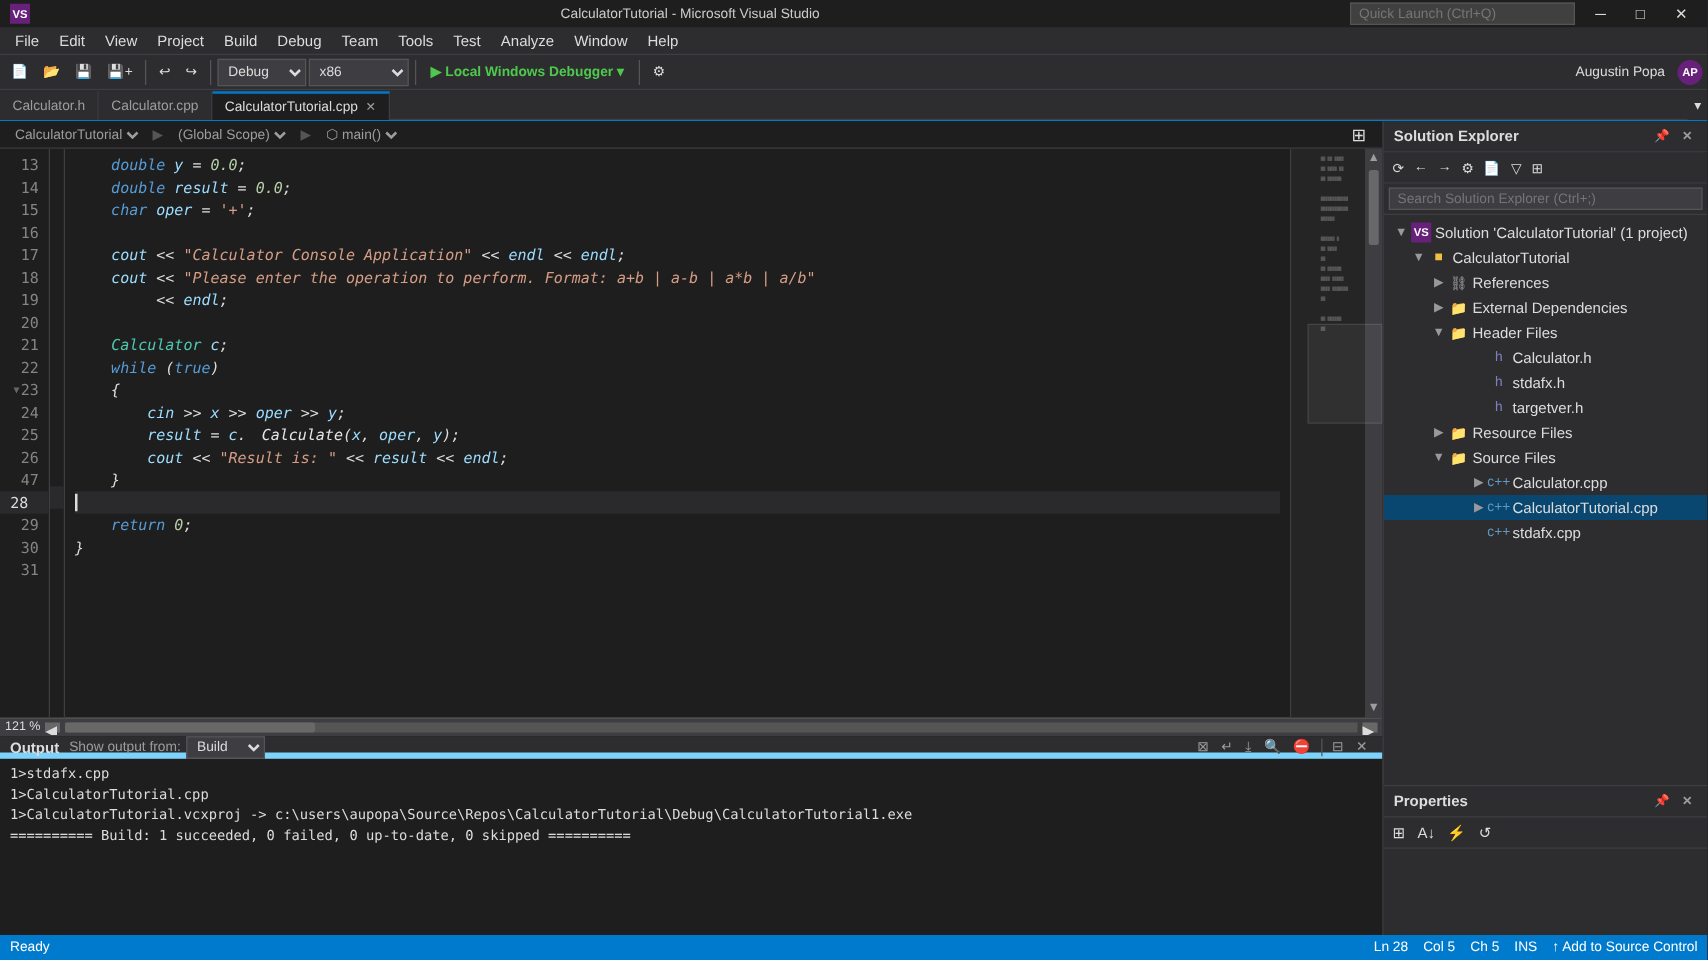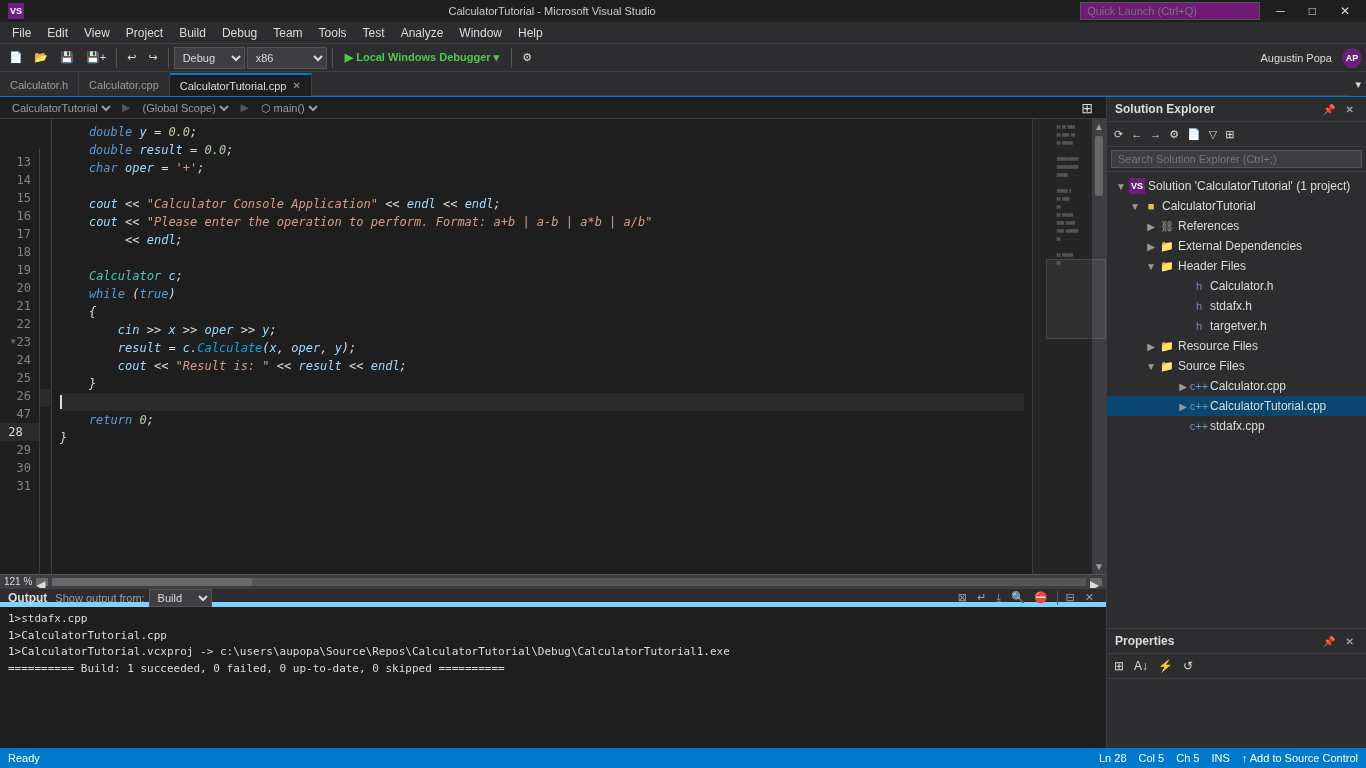--- a/index.html
+++ b/index.html
@@ -29,33 +29,33 @@
     .tab-close { font-size: 10px; color: #9d9d9d; cursor: pointer; }
 
     
     #main { display: flex; height: calc(768px - 22px - 22px - 28px - 25px - 20px); }
 
     
     #code-area { flex: 1; display: flex; flex-direction: column; background: #1e1e1e; overflow: hidden; }
     #code-breadcrumb { height: 22px; background: #1e1e1e; border-bottom: 1px solid #3e3e42; display: flex; align-items: center; padding: 0 8px; gap: 8px; font-size: 11px; color: #9d9d9d; }
     #code-breadcrumb select { background: #1e1e1e; border: none; color: #9d9d9d; font-size: 11px; outline: none; cursor: pointer; }
     #code-scroll { flex: 1; overflow: hidden; position: relative; display: flex; }
-    #line-numbers { width: 40px; background: #1e1e1e; padding: 4px 0; text-align: right; color: #858585; font-family: 'Consolas', monospace; font-size: 12px; user-select: none; border-right: 1px solid #3e3e42; margin-top: 30px; }
+    #line-numbers { width: 40px; background: #1e1e1e; padding: 4px 0; text-align: right; color: #858585; font-family: 'Consolas', monospace; font-size: 12px; user-select: none; border-right: 1px solid #3e3e42; }
     .line-num { height: 18px; padding-right: 8px; line-height: 18px; font-size: 12px; }
     .line-num.current { color: #dcdcdc; background: #2a2a2d; text-align: center; }
     #code-content { flex: 1; padding: 4px 8px; font-family: 'Consolas', monospace; font-size: 12px; overflow-y: auto; overflow-x: auto; font-style: italic; }
     .code-line { height: 18px; line-height: 18px; white-space: pre; display: flex; align-items: center; }
     .code-line.current-line { background: #2a2a2d; }
     
     .kw { color: #569cd6; }
     .type { color: #4ec9b0; }
     .str { color: #d69d85; }
     .num { color: #b5cea8; }
     .op { color: #dcdcdc; }
-    .fn { color: #0ea5e9; }
+    .fn { color: #e5e5e5; margin-left: 12px; }
     .var { color: #9cdcfe; }
 
     
     #right-panel { width: 260px; display: flex; flex-direction: column; background: #2d2d30; border-left: 1px solid #3e3e42; }
     #sol-explorer { flex: 1; overflow: hidden; }
     #sol-header { height: 25px; background: #2d2d30; display: flex; align-items: center; justify-content: space-between; padding: 0 8px; border-bottom: 1px solid #3e3e42; font-size: 12px; font-weight: bold; }
     #sol-toolbar { height: 25px; background: #2d2d30; display: flex; align-items: center; padding: 0 4px; gap: 2px; border-bottom: 1px solid #3e3e42; }
     .sol-tb-btn { background: transparent; border: none; color: #dcdcdc; padding: 2px 3px; cursor: pointer; font-size: 11px; }
     #sol-search { height: 25px; background: #2d2d30; display: flex; align-items: center; padding: 0 4px; border-bottom: 1px solid #3e3e42; }
     #sol-search input { background: #3e3e42; border: 1px solid #555; color: #dcdcdc; padding: 2px 6px; font-size: 11px; width: 100%; outline: none; }
@@ -101,21 +101,21 @@
   </style>
 </head>
 <body>
 
 <div id="titlebar">
   <div id="titlebar-left">
     <div id="vs-icon">VS</div>
   </div>
   <div id="titlebar-title">CalculatorTutorial - Microsoft Visual Studio</div>
   <div style="display:flex;align-items:center;gap:8px;">
-    <input type="text" style="width: 180px; background: #701a75; border: 1px solid rgb(85, 85, 85); color: rgb(220, 220, 220); padding: 2px 6px; font-size: 11px; outline: none;" placeholder="Quick Launch (Ctrl+Q)">
+    <input type="text" style="width: 180px; background: #404040; border: 1px solid rgb(85, 85, 85); color: rgb(220, 220, 220); padding: 2px 6px; font-size: 11px; outline: none;" placeholder="Quick Launch (Ctrl+Q)">
     <span class="" style="cursor:pointer;padding:0 8px;font-size:12px;">─</span>
     <span style="cursor:pointer;padding:0 8px;font-size:12px;">□</span>
     <span style="cursor:pointer;padding:0 8px;font-size:12px;">✕</span>
   </div>
 </div>
 
 <div id="menubar">
   <span class="menu-item">File</span>
   <span class="menu-item">Edit</span>
   <span class="menu-item">View</span>

